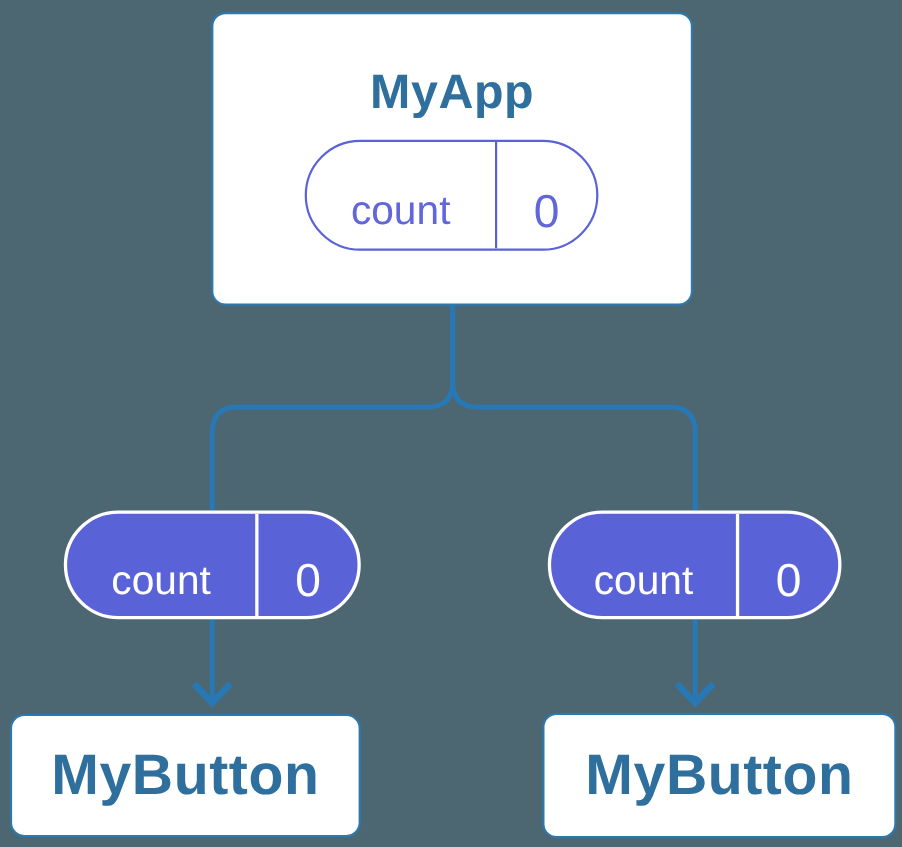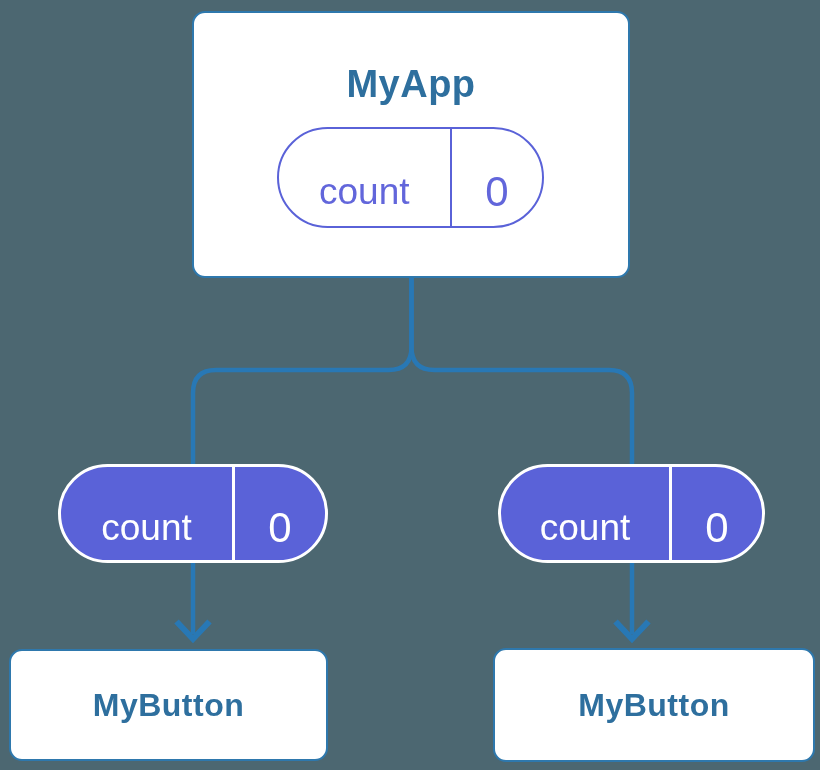--- a/index.html
+++ b/index.html
@@ -38,21 +38,21 @@
     border-radius: 13px;
   }
   .card-myapp {
     left: 192px;
     top: 11px;
     width: 438px;
     height: 267px;
   }
   .node-title {
     color: var(--node-title-blue, #2E6F9E);
-    font-size: 38px;
+    font-size: 44px;
     font-weight: 600;
     letter-spacing: 0.5px;
   }
   .card-myapp .node-title {
     position: absolute;
     left: 0;
     right: 0;
     top: 49px;
     text-align: center;
     line-height: 44px;
@@ -100,21 +100,21 @@
     background: var(--card-white, #FFFFFF);
   }
   .pill-left  { left: 58px;  top: 464px; width: 270px; height: 99px; }
   .pill-right { left: 498px; top: 464px; width: 267px; height: 99px; }
 
   .card-mybutton {
     display: flex;
     align-items: center;
     justify-content: center;
   }
-  .card-mybutton .node-title { font-size: 32px; }
+  .card-mybutton .node-title { font-size: 52px; }
   .card-mybutton-left  { left: 9px;   top: 649px; width: 319px; height: 112px; }
   .card-mybutton-right { left: 493px; top: 648px; width: 322px; height: 114px; }
 </style>
 </head>
 <body>
 
 <div class="canvas">
 
   <svg class="connector-svg" viewBox="0 0 820 770">
     <path class="branch" d="M 411.5 277 L 411.5 347 Q 411.5 370 388.5 370 L 216 370 Q 193 370 193 393 L 193 634"></path>

